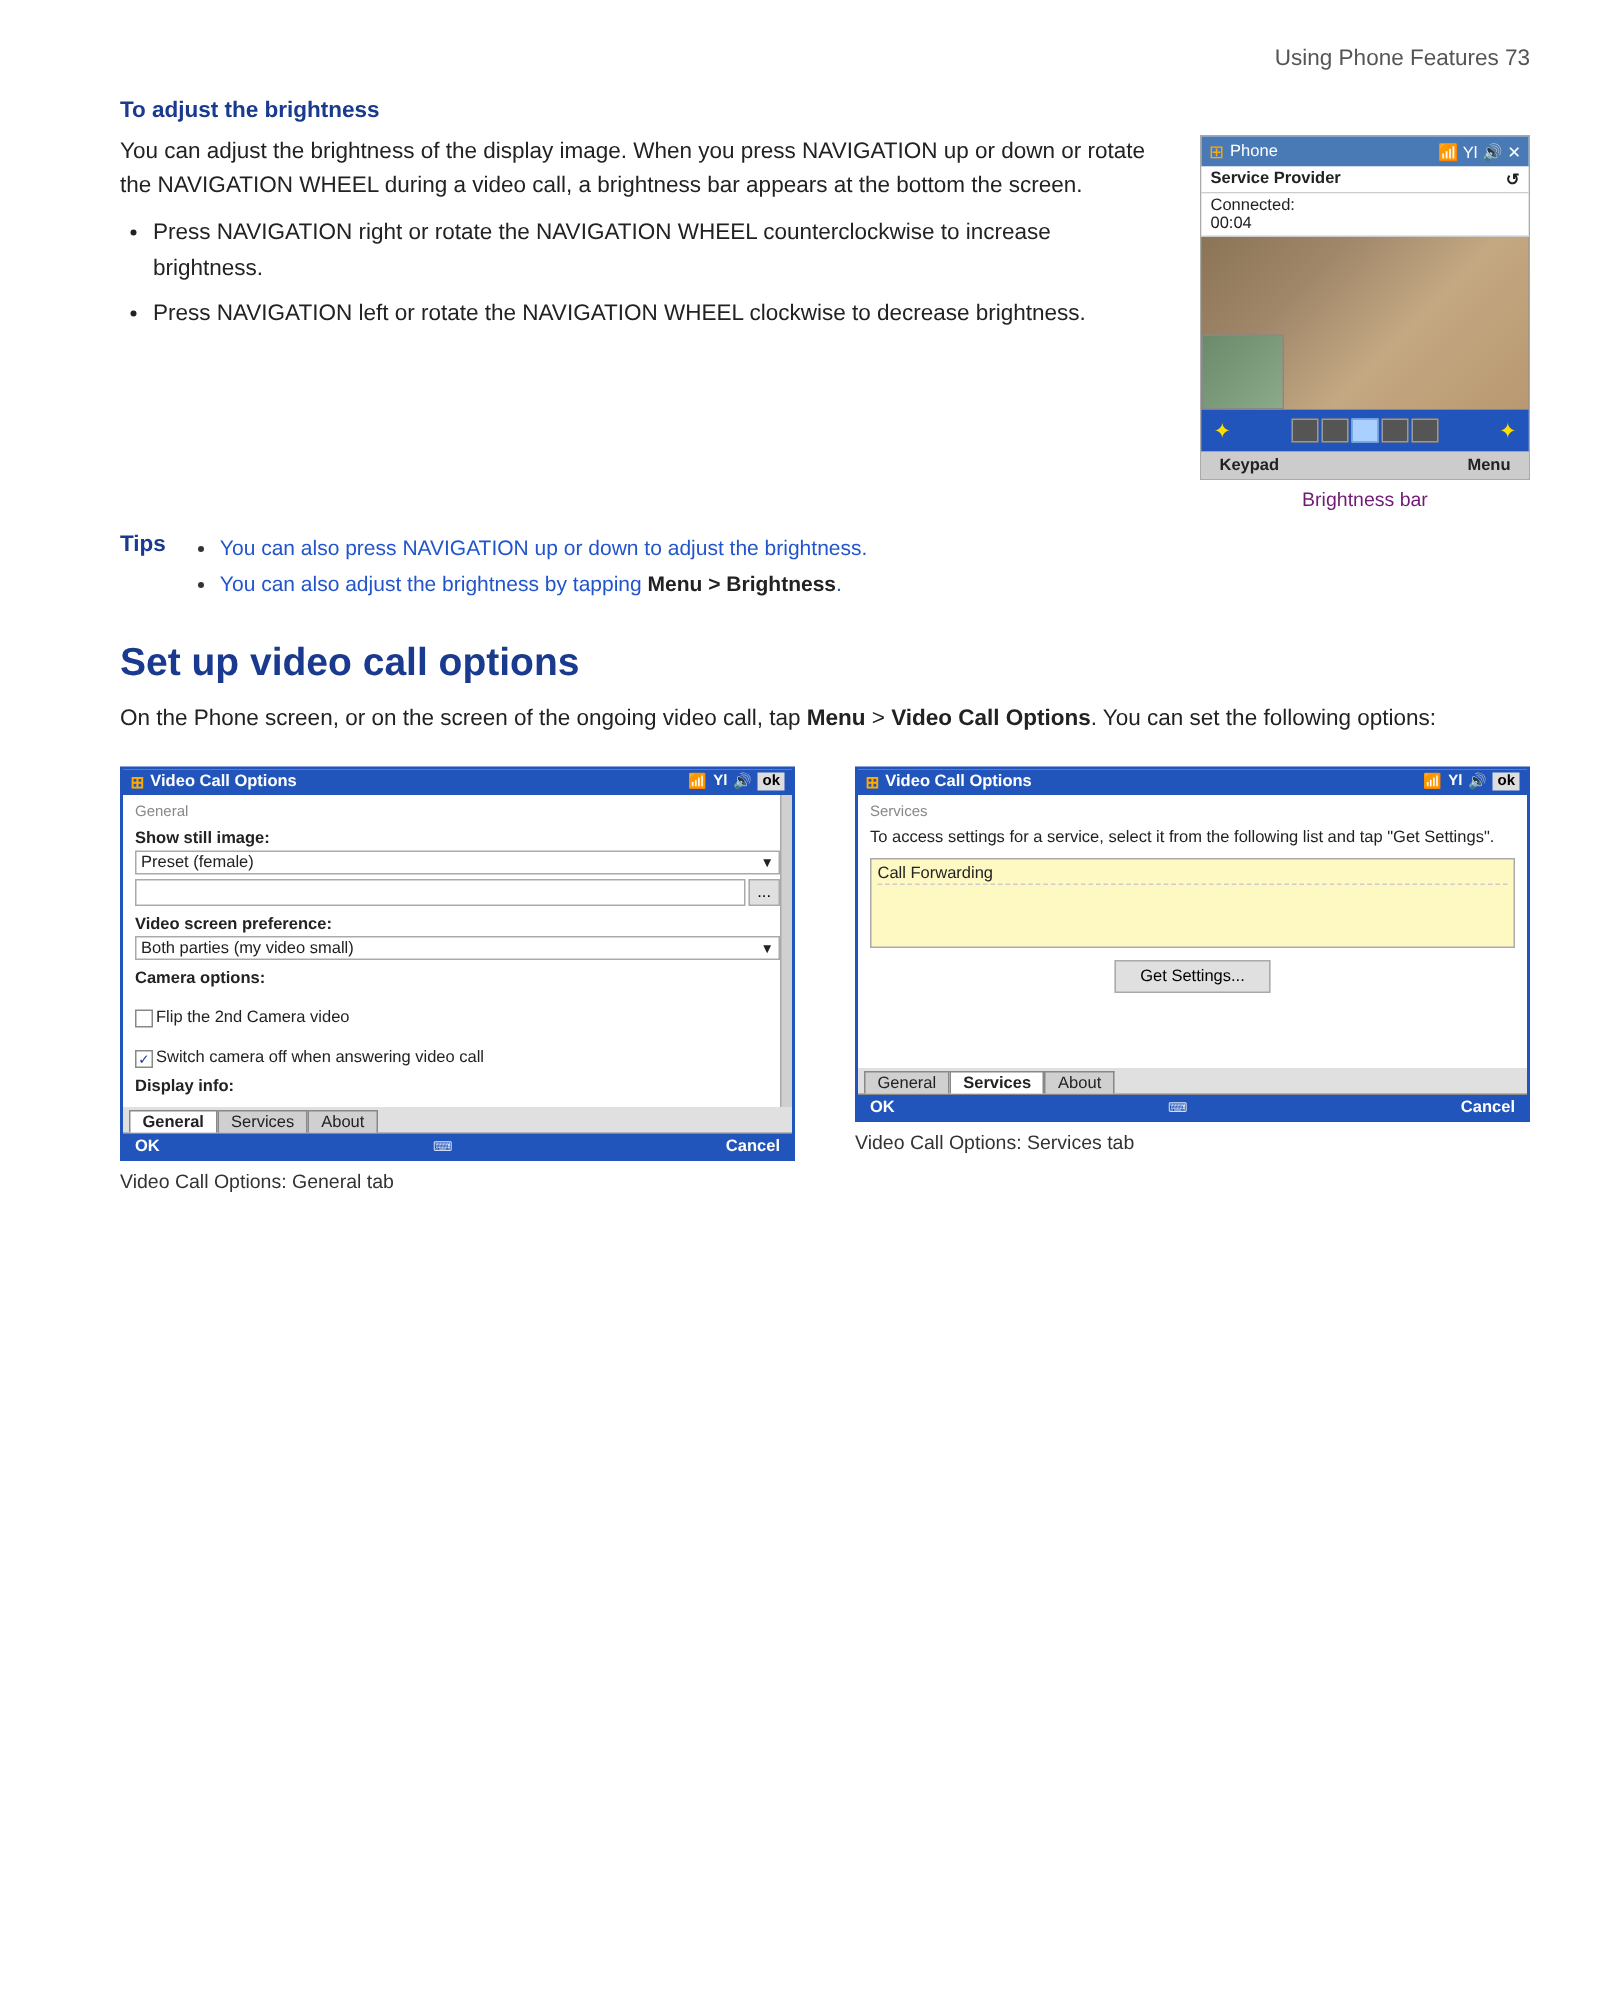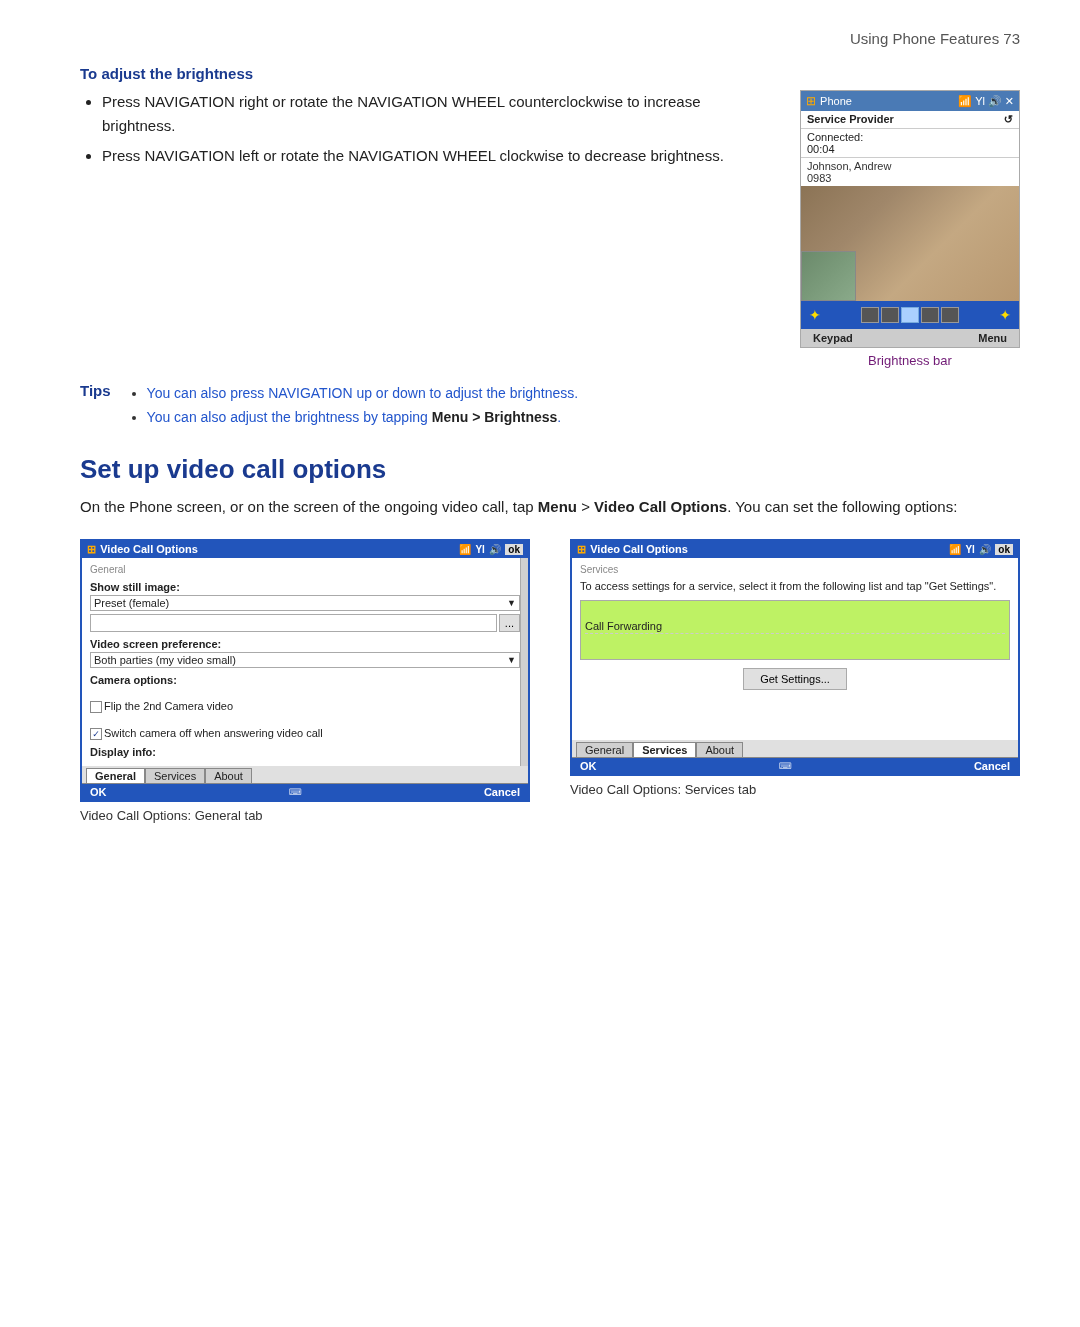--- a/index.html
+++ b/index.html
@@ -393,23 +393,23 @@
 
     
     .wm-services-text {
       font-size: 11px;
       margin-bottom: 6px;
       line-height: 1.4;
     }
 
     .wm-list-box {
       border: 1px solid #aaa;
-      background: #bef264;
+      background: #fef9c3;
       min-height: 60px;
-      padding: 18px 4px;
+      padding: 2px 4px;
       font-size: 11px;
     }
 
     .wm-list-item {
       padding: 1px 0;
       border-bottom: 1px dashed #ccc;
     }
 
     .wm-get-settings-btn {
       display: block;
@@ -440,20 +440,21 @@
 <body>
 
 <div class="page-header">
   <span>Using Phone Features  73</span>
 </div>
 
 <div class="section-title">To adjust the brightness</div>
 
 <div class="two-col">
   <div class="text-col">
+    <p>You can adjust the brightness of the display image. When you press NAVIGATION up or down or rotate the NAVIGATION WHEEL during a video call, a brightness bar appears at the bottom the screen.</p>
     <ul>
       <li>Press NAVIGATION right or rotate the NAVIGATION WHEEL counterclockwise to increase brightness.</li>
       <li>Press NAVIGATION left or rotate the NAVIGATION WHEEL clockwise to decrease brightness.</li>
     </ul>
   </div>
 
   <div>
     <div class="phone-mock">
 
       <div class="phone-titlebar">
@@ -472,24 +473,20 @@
       <div class="phone-row provider">
         <span>Service Provider</span>
         <span>↺</span>
       </div>
 
       <div class="phone-row connected">
         <span>Connected:</span>
         <span>00:04</span>
       </div>
 
-      <div class="phone-name">
-        <div>Johnson, Andrew</div>
-        <div>0983</div>
-      </div>
 
       <div class="phone-video-area">
         <div class="phone-video-main"></div>
         <div class="phone-video-thumb"></div>
       </div>
 
       <div class="phone-brightness-bar">
         <span class="brightness-sun-left">✦</span>
         <div class="brightness-blocks">
           <div class="brightness-block"></div>

